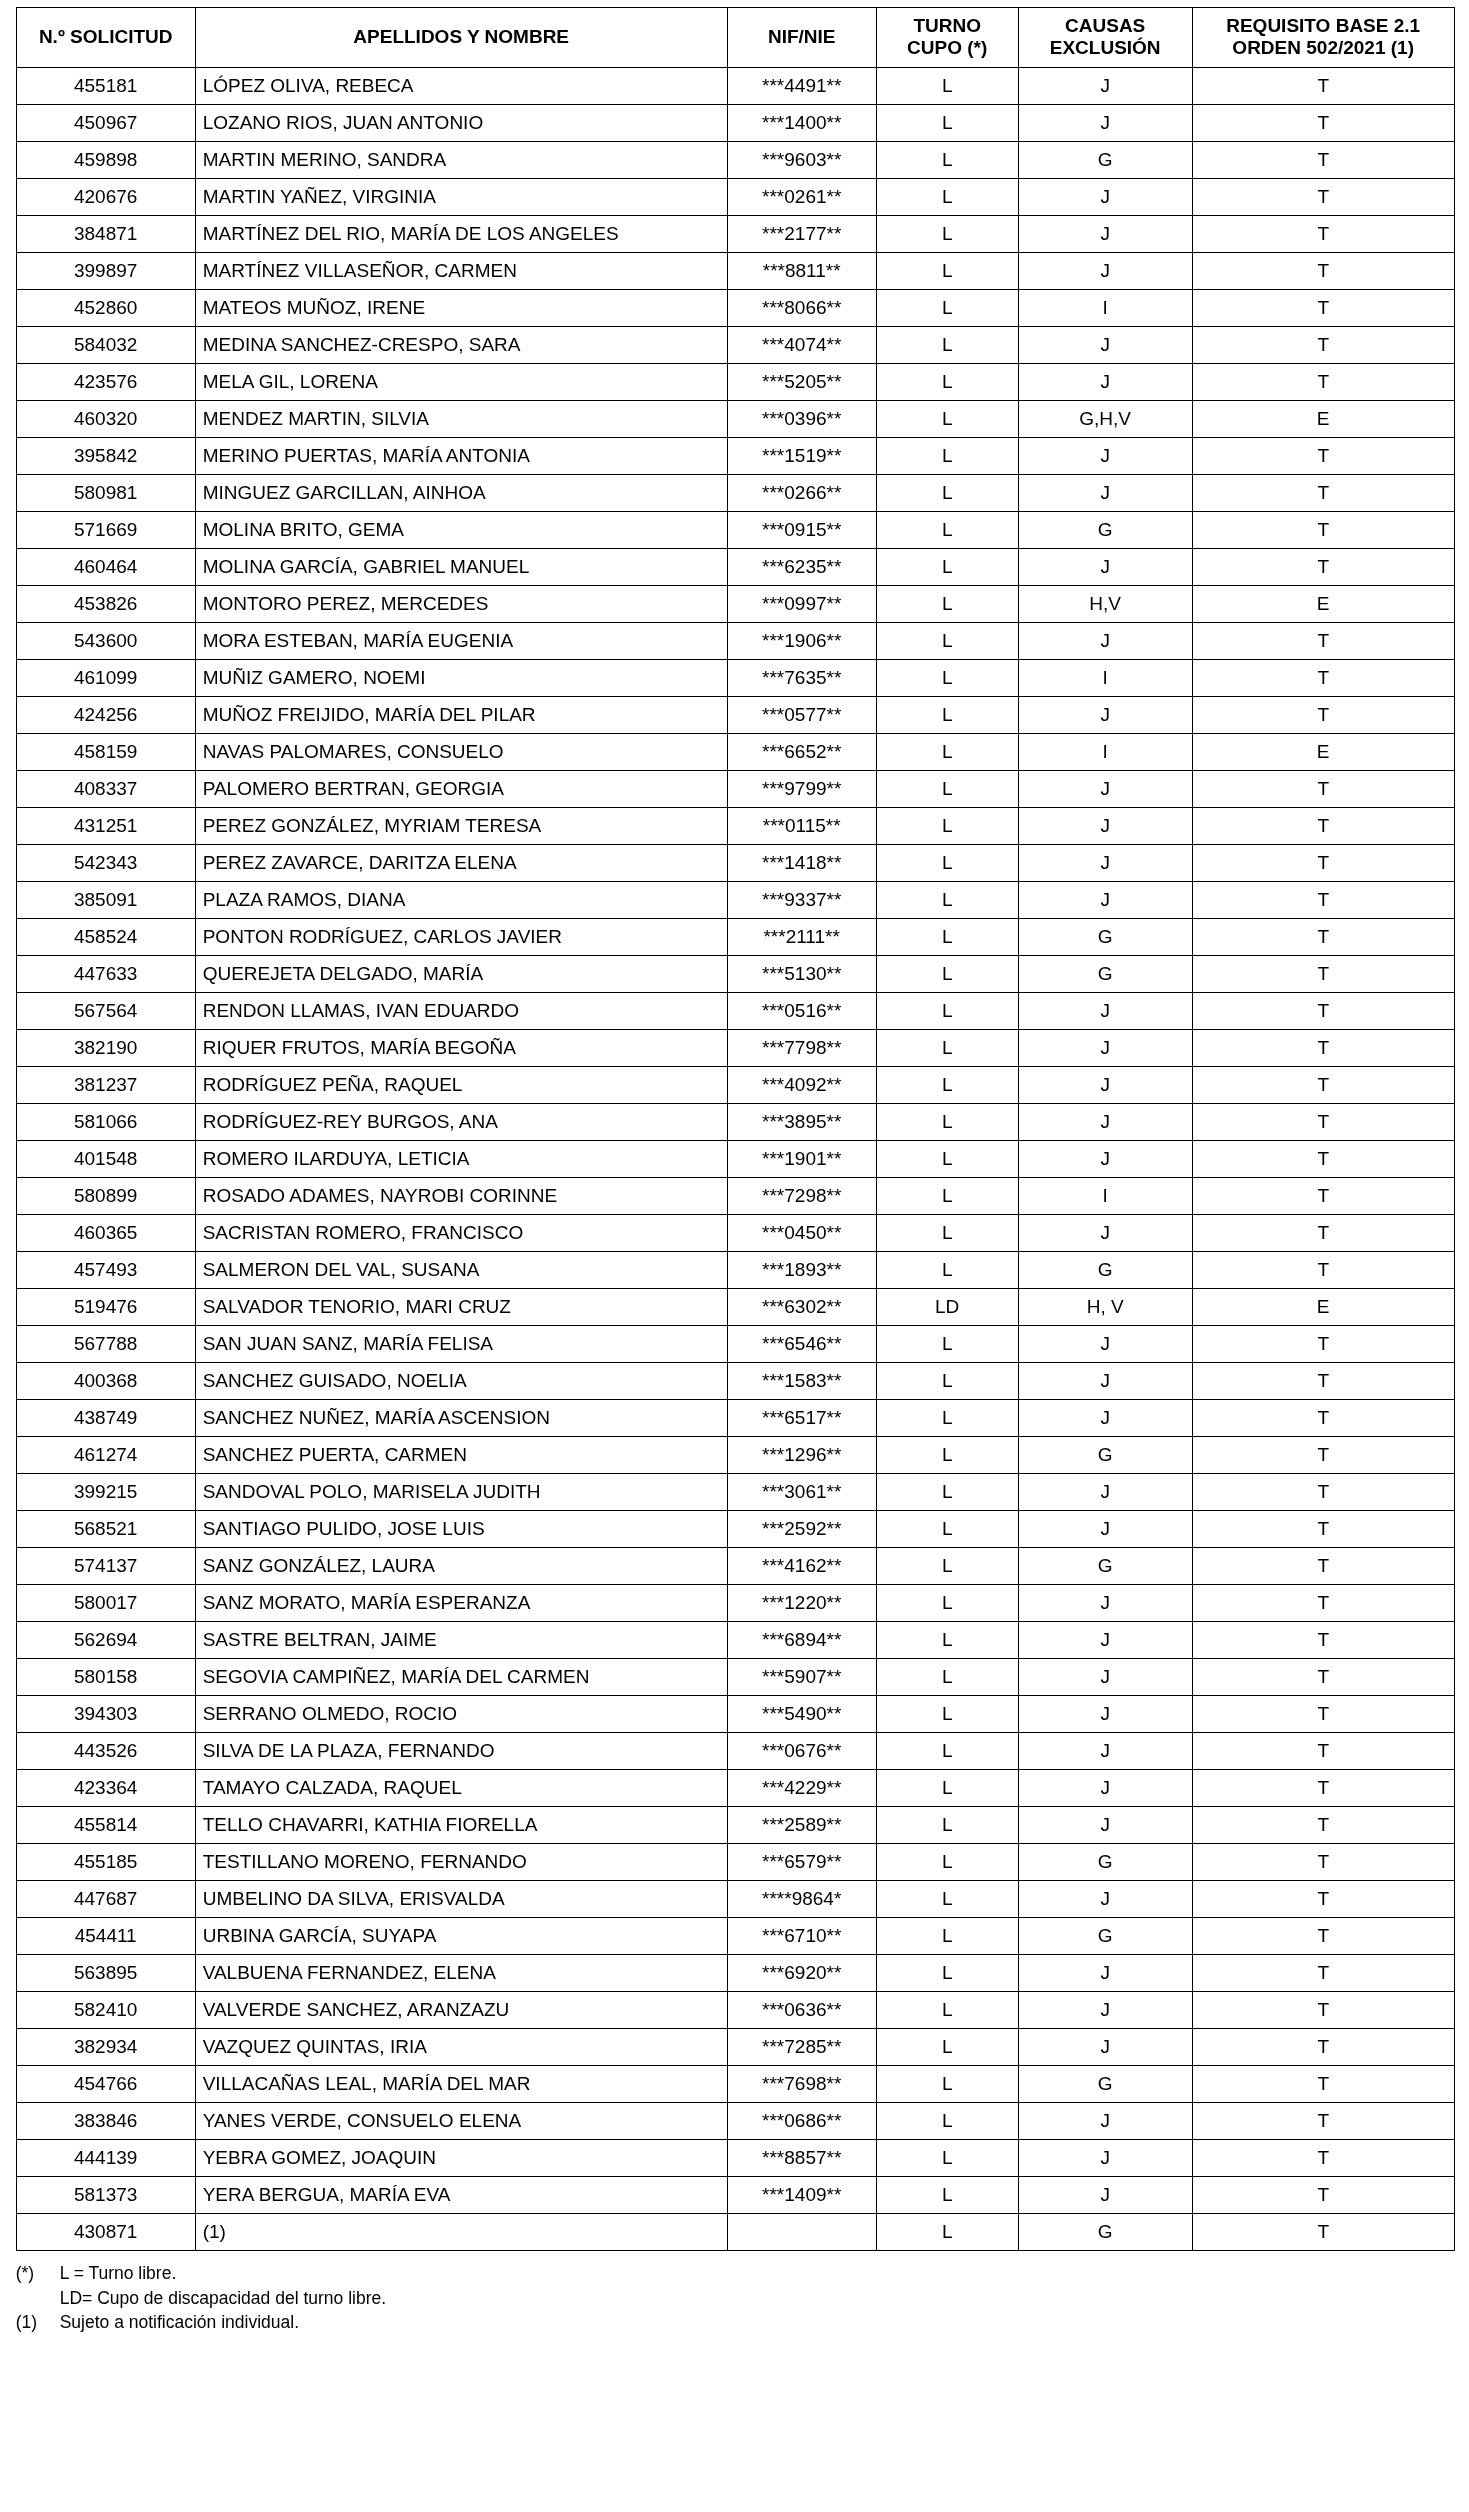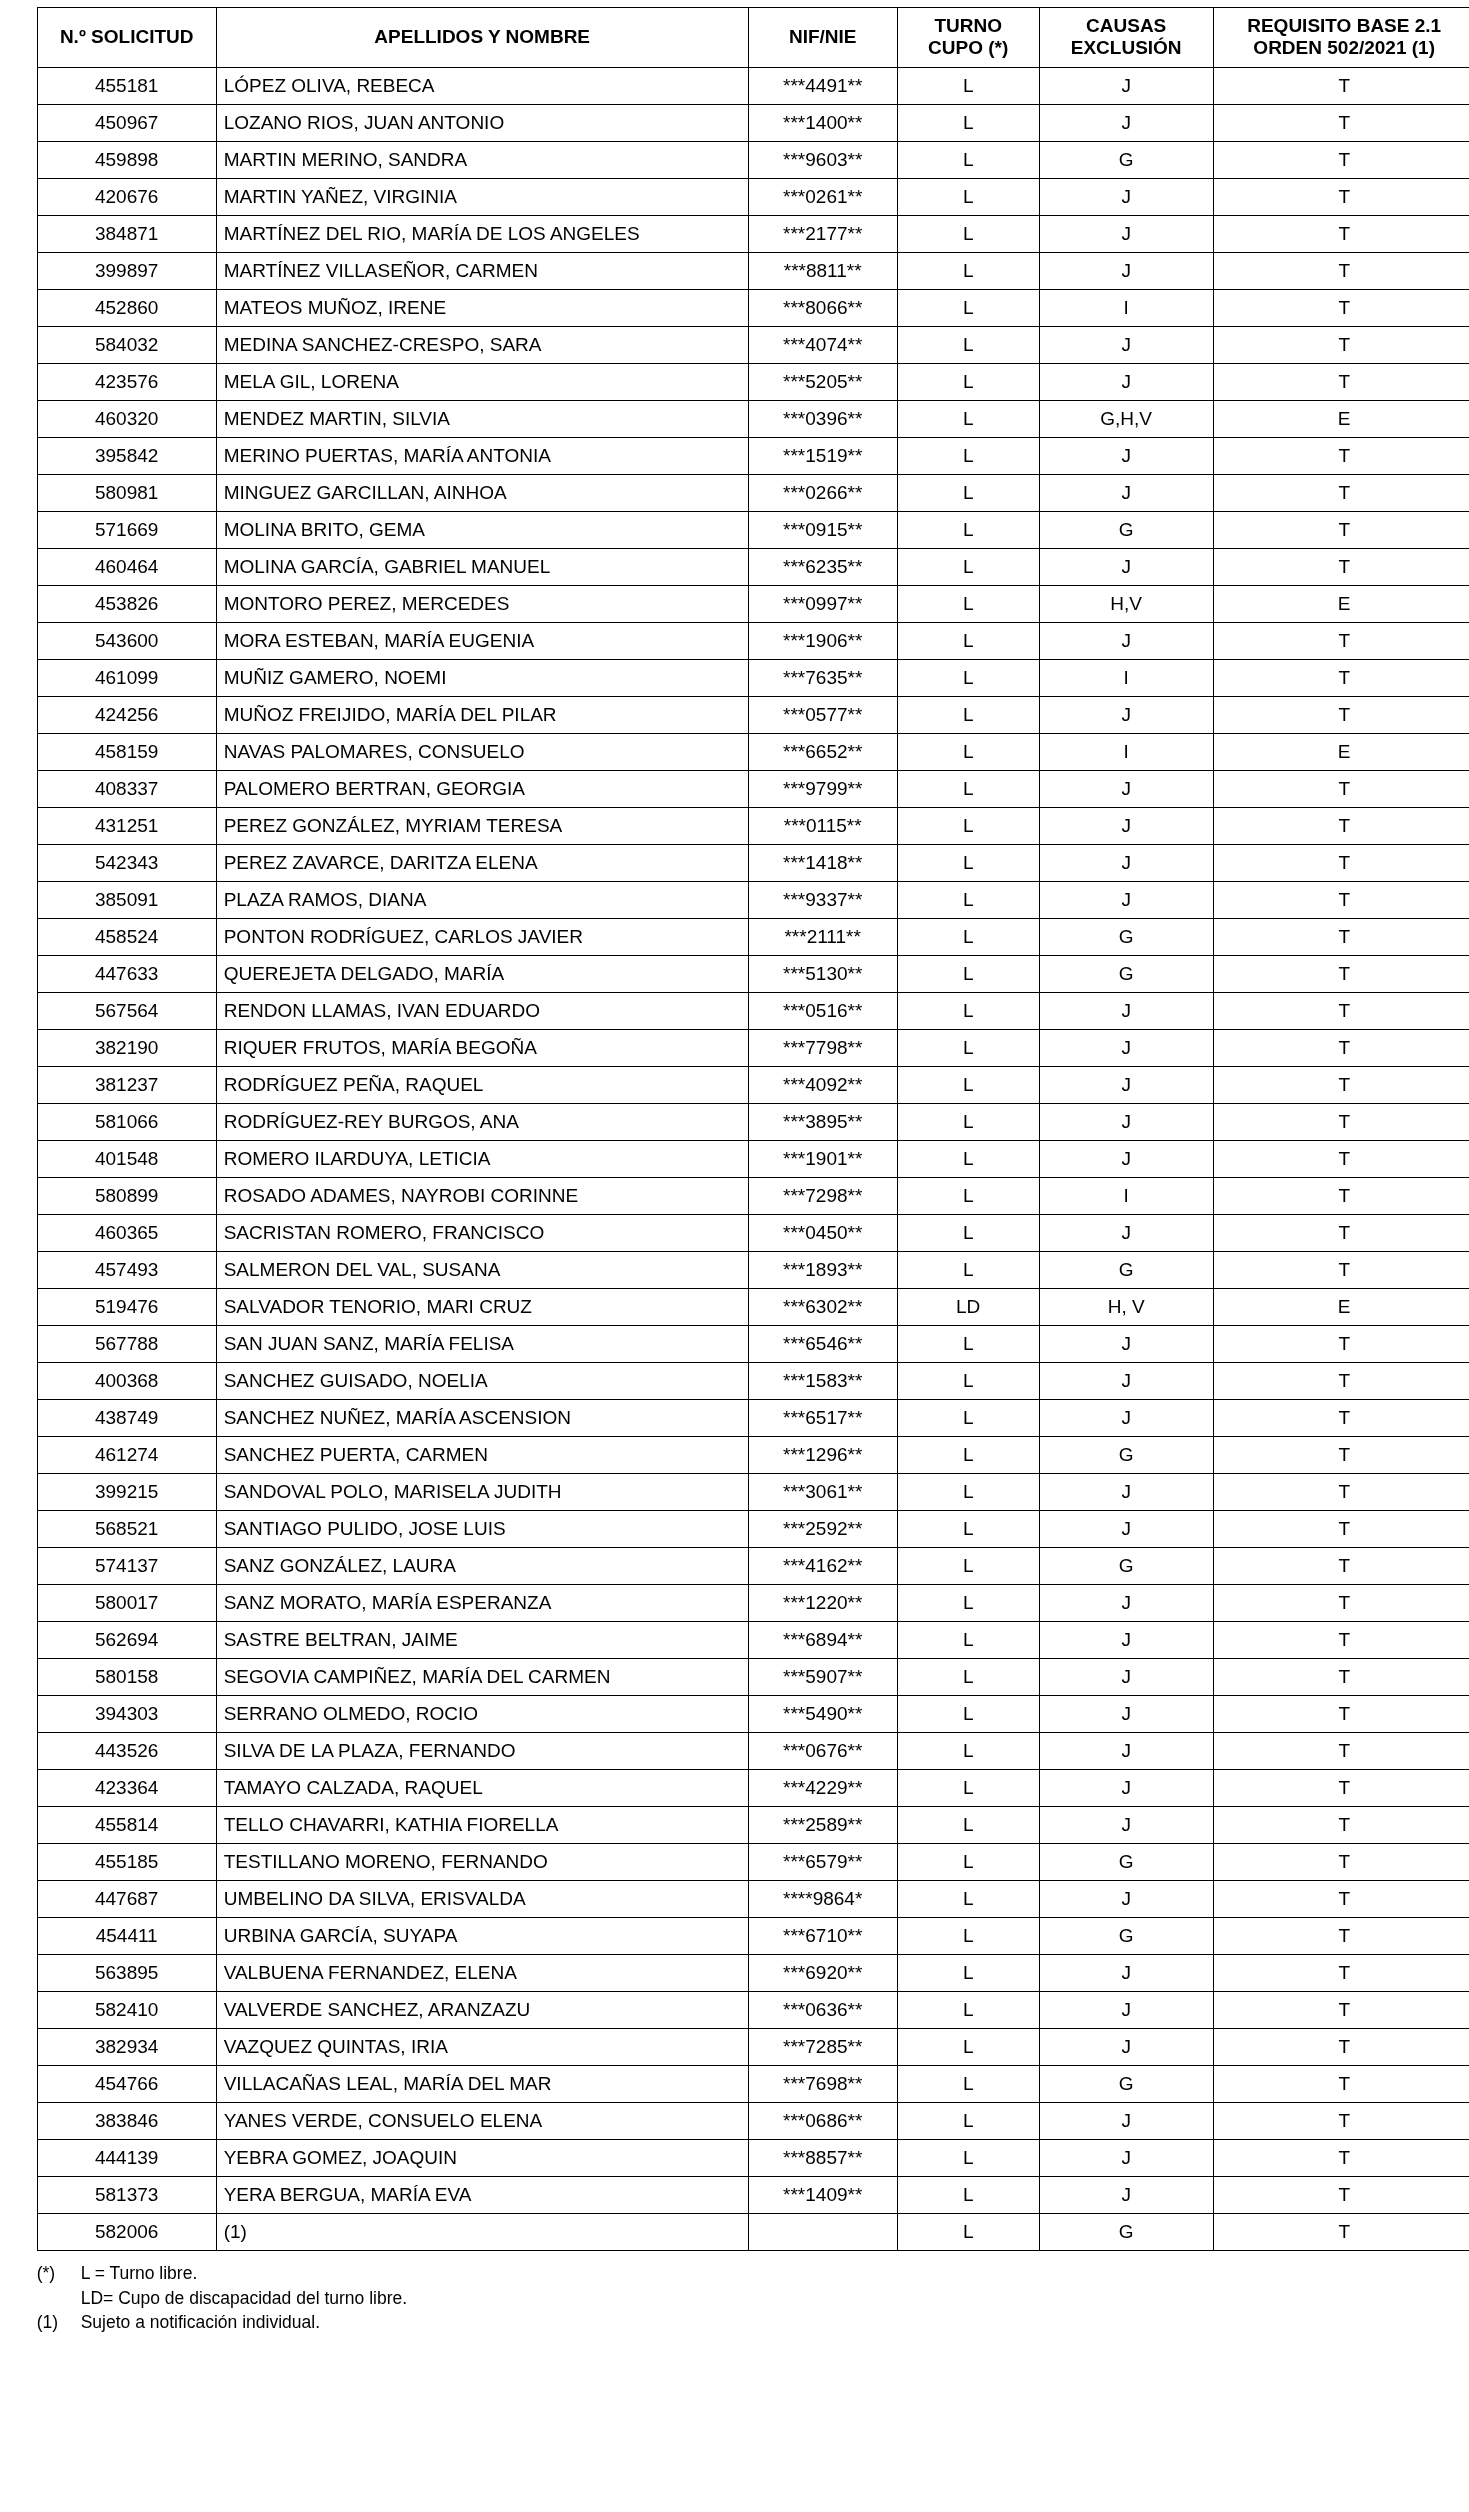--- a/index.html
+++ b/index.html
@@ -7,21 +7,20 @@
     padding: 0;
     background: #ffffff;
     color: #000000;
   }
   body {
     width: 1470px;
     font-family: "Liberation Sans", sans-serif;
   }
   .page {
     padding: 7px 15.7px 21px 15.7px;
-    margin-left: 21px;
   }
   table.listing {
     border-collapse: collapse;
     table-layout: fixed;
     width: 1438px;
     border: 1.7px solid #000;
   }
   table.listing th,
   table.listing td {
     border: 0.9px solid #000;
@@ -552,21 +551,21 @@
         </tr>
         <tr>
           <td class="c0">581373</td>
           <td class="c1 name">YERA BERGUA, MARÍA EVA</td>
           <td class="c2">***1409**</td>
           <td class="c3">L</td>
           <td class="c4">J</td>
           <td class="c5">T</td>
         </tr>
         <tr>
-          <td class="c0">582006</td>
+          <td class="c0">430871</td>
           <td class="c1 name">(1)</td>
           <td class="c2"></td>
           <td class="c3">L</td>
           <td class="c4">G</td>
           <td class="c5">T</td>
         </tr>
       </tbody>
   </table>
 
   <div class="footnotes">

